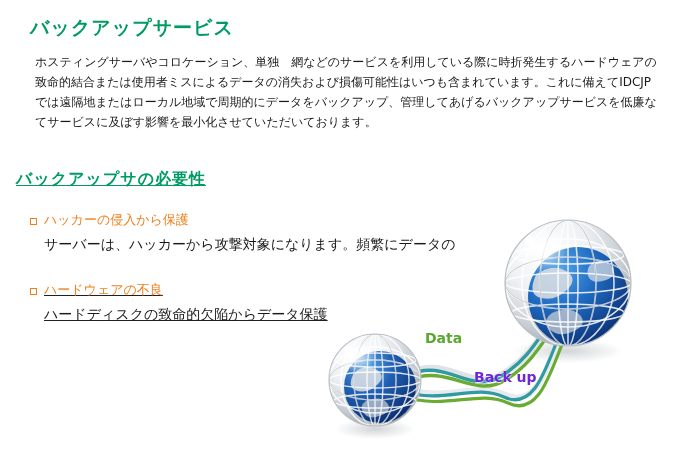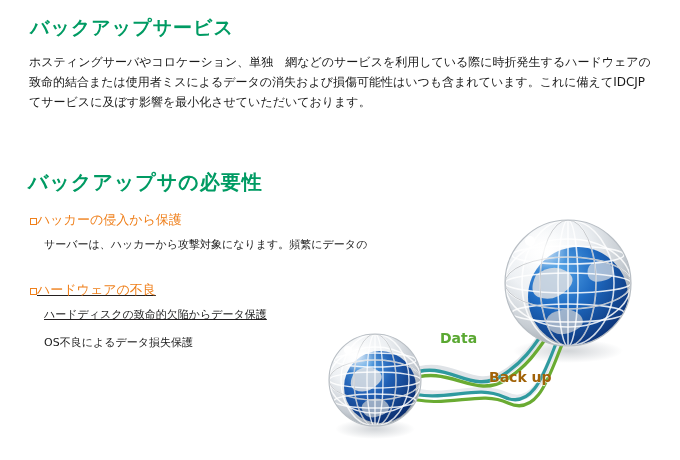--- a/index.html
+++ b/index.html
@@ -26,26 +26,26 @@
   
   .heading {
     position: absolute;
     color: #009b63;
     font-size: 19px;
     font-weight: bold;
     letter-spacing: 1px;
     white-space: nowrap;
   }
   #heading-main { left: 30px; top: 15px; }
-  #heading-sub  { left: 28px; top: 169px; font-size: 20px; }
+  #heading-sub  { left: 16px; top: 169px; font-size: 16px; text-decoration: underline; }
 
   
   #intro {
     position: absolute;
-    left: 29px;
+    left: 35px;
     top: 52px;
     width: 632px;
     font-size: 12px;
     line-height: 20px;
     color: #1a1a1a;
     letter-spacing: 0px;
   }
   #intro .ln { display: block; white-space: nowrap; }
 
   
@@ -53,74 +53,75 @@
     position: absolute;
     left: 30px;
   }
   #block-0 { top: 211px; }
   #block-1 { top: 281px; text-decoration: underline; }
   #block-2 { top: 327px; }
 
   .bullet-head {
     display: flex;
     align-items: center;
+    gap: 7px;
     color: #ef7f1a;
     font-size: 13px;
     line-height: 18px;
     white-space: nowrap;
   }
   .bullet-marker {
     display: inline-block;
     width: 5px;
     height: 5px;
     border: 1px solid #ef7f1a;
     background: transparent;
     flex: 0 0 auto;
     position: relative;
     top: 1px;
   }
   .bullet-lines {
     margin: 5px 16px 0 14px;
     color: #1a1a1a;
-    font-size: 11px;
+    font-size: 14px;
     line-height: 21px;
   }
   .bullet-lines .ln { display: block; white-space: nowrap; }
 
   
   #artwork {
     position: absolute;
     left: 300px;
     top: 205px;
     width: 380px;
     height: 250px;
     pointer-events: none;
   }
 
   .art-label {
     position: absolute;
     font-size: 14px;
     font-weight: bold;
     white-space: nowrap;
     text-shadow: 0 1px 1px rgba(255,255,255,0.9);
-    margin-left: 15px;
   }
   #label-data   { left: 425px; top: 330px; color: #5aa832; }
-  #label-backup { left: 474px; top: 369px; color: #a16207; }
+  #label-backup { left: 474px; top: 369px; color: #6d28d9; }
 </style>
 </head>
 <body>
 
 <div class="page">
 
   <div class="heading" id="heading-main">バックアップサービス</div>
 
   <div id="intro">
     <span class="ln">ホスティングサーバやコロケーション、単独　網などのサービスを利用している際に時折発生するハードウェアの</span>
     <span class="ln">致命的結合または使用者ミスによるデータの消失および損傷可能性はいつも含まれています。これに備えてIDCJP</span>
+    <span class="ln">では遠隔地またはローカル地域で周期的にデータをバックアップ、管理してあげるバックアップサービスを低廉な</span>
     <span class="ln">てサービスに及ぼす影響を最小化させていただいております。</span>
   </div>
 
   <div class="heading" id="heading-sub">バックアップサの必要性</div>
 
   <div class="bullet-block" id="block-0">
     <div class="bullet-head">
       <span class="bullet-marker"></span>
       <span>ハッカーの侵入から保護</span>
     </div>
@@ -134,21 +135,20 @@
       <span class="bullet-marker"></span>
       <span>ハードウェアの不良</span>
     </div>
     <div class="bullet-lines">
       <span class="ln">ハードディスクの致命的欠陥からデータ保護</span>
     </div>
   </div>
 
   <div class="bullet-block" id="block-2">
     <div class="bullet-lines">
-      <span class="ln">OS不良によるデータ損失保護</span>
     </div>
   </div>
 
   <svg id="artwork" viewBox="0 0 380 250">
     <defs>
       <radialGradient id="gSphereBig" cx="33%" cy="26%" r="78%">
         <stop offset="0%" stop-color="#ffffff"></stop>
         <stop offset="42%" stop-color="#eef1f4"></stop>
         <stop offset="78%" stop-color="#c6ccd2"></stop>
         <stop offset="100%" stop-color="#9aa2aa"></stop>

